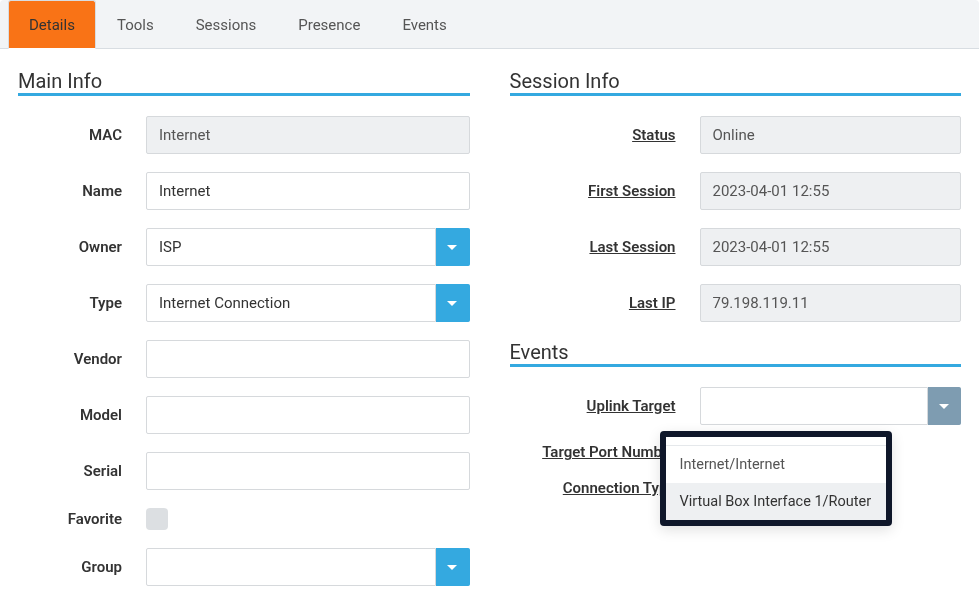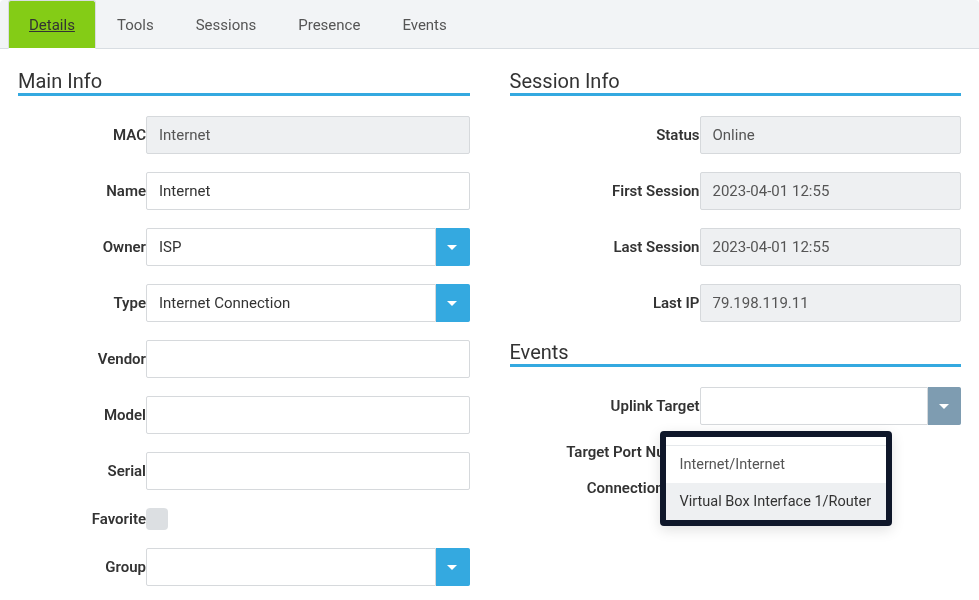--- a/index.html
+++ b/index.html
@@ -30,27 +30,26 @@
     .tab {
       padding: 15px 20px 14px 20px;
       cursor: pointer;
       color: #555;
       font-size: 15px;
       border: 1px solid transparent;
       border-bottom: none;
       position: relative;
     }
     .tab.active {
-      background: #84cc16;
+      background: #f97316;
       border: 1px solid #d8dde2;
       border-bottom: 1px solid #fff;
       margin-bottom: -1px;
       color: #333;
       border-radius: 3px 3px 0 0;
-      text-decoration: underline;
     }
     .content {
       display: flex;
       padding: 20px 18px 0 18px;
       gap: 40px;
     }
     .col {
       flex: 1;
     }
     .section-title {
@@ -61,26 +60,26 @@
       margin-bottom: 20px;
     }
     .row {
       display: flex;
       align-items: center;
       margin-bottom: 18px;
     }
     .label {
       width: 128px;
       text-align: right;
-      padding-right: 0;
+      padding-right: 24px;
       font-weight: 600;
       color: #333;
       font-size: 15px;
     }
-    .col-right .label { width: 190px; }
+    .col-right .label { width: 190px; text-decoration: underline; }
     .field { flex: 1; }
     .input, .ro {
       width: 100%;
       height: 38px;
       border: 1px solid #d6d9dc;
       border-radius: 2px;
       padding: 0 12px;
       font-size: 15px;
       color: #333;
       display: flex;

